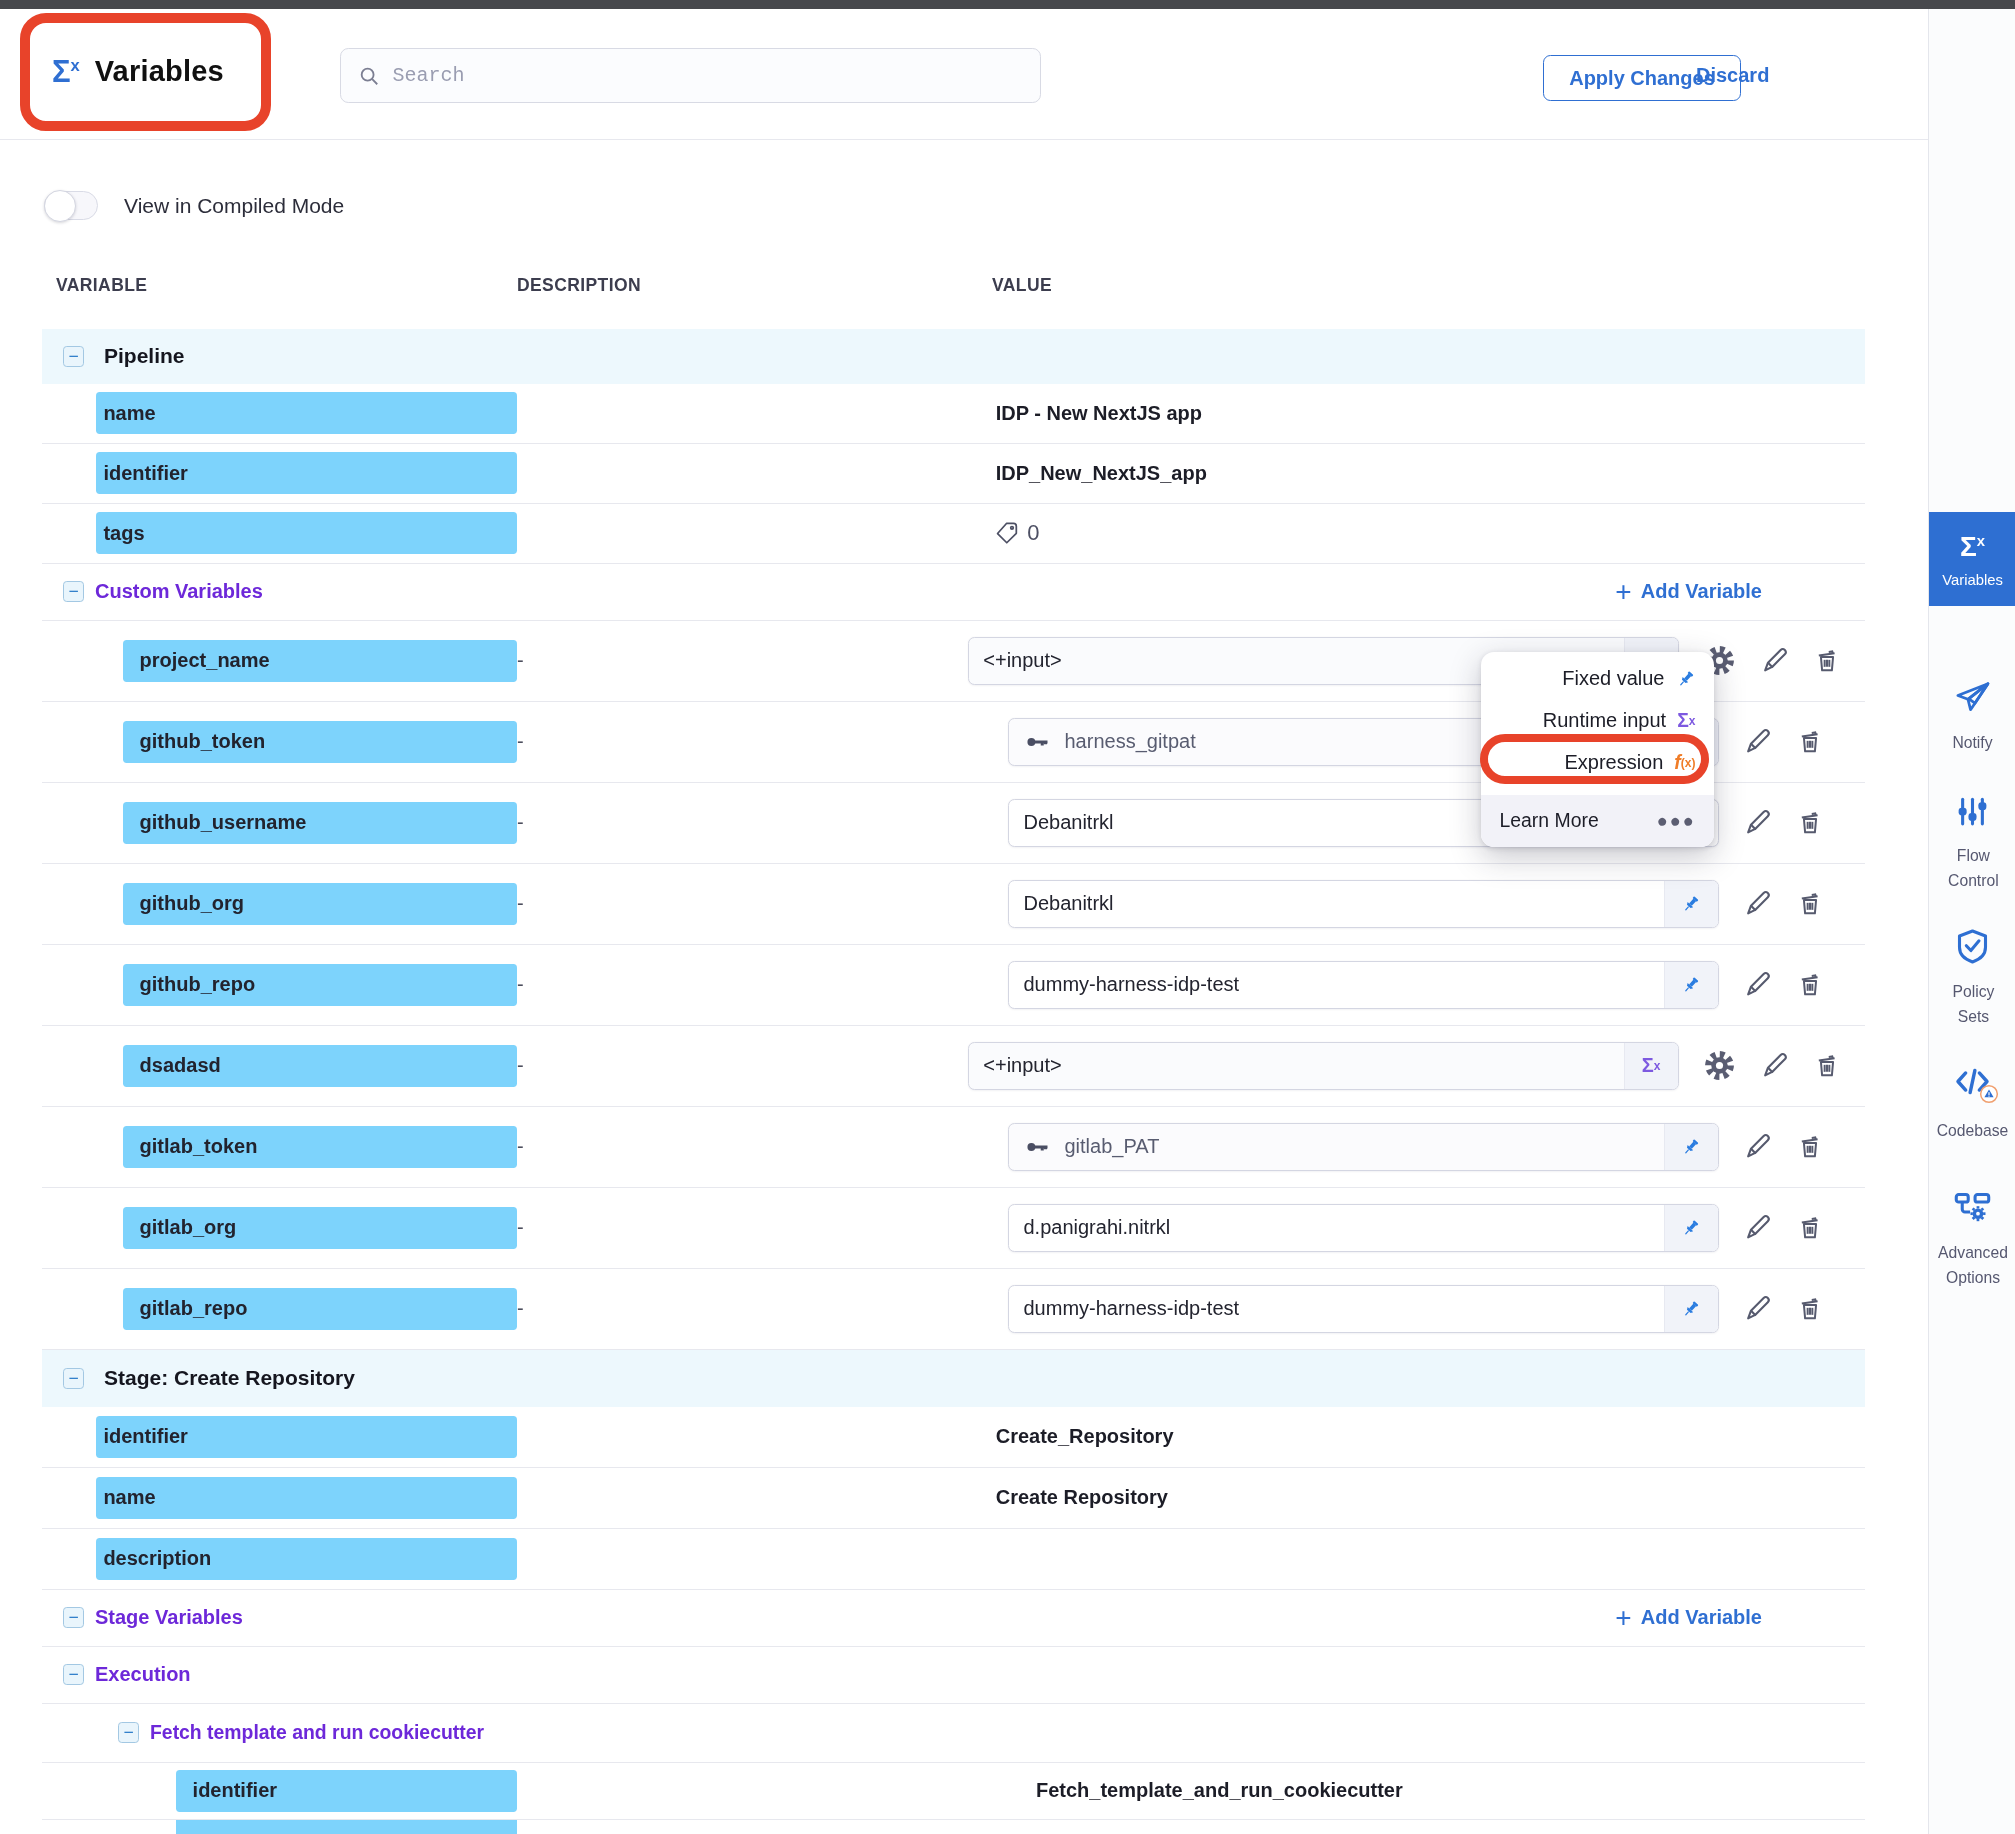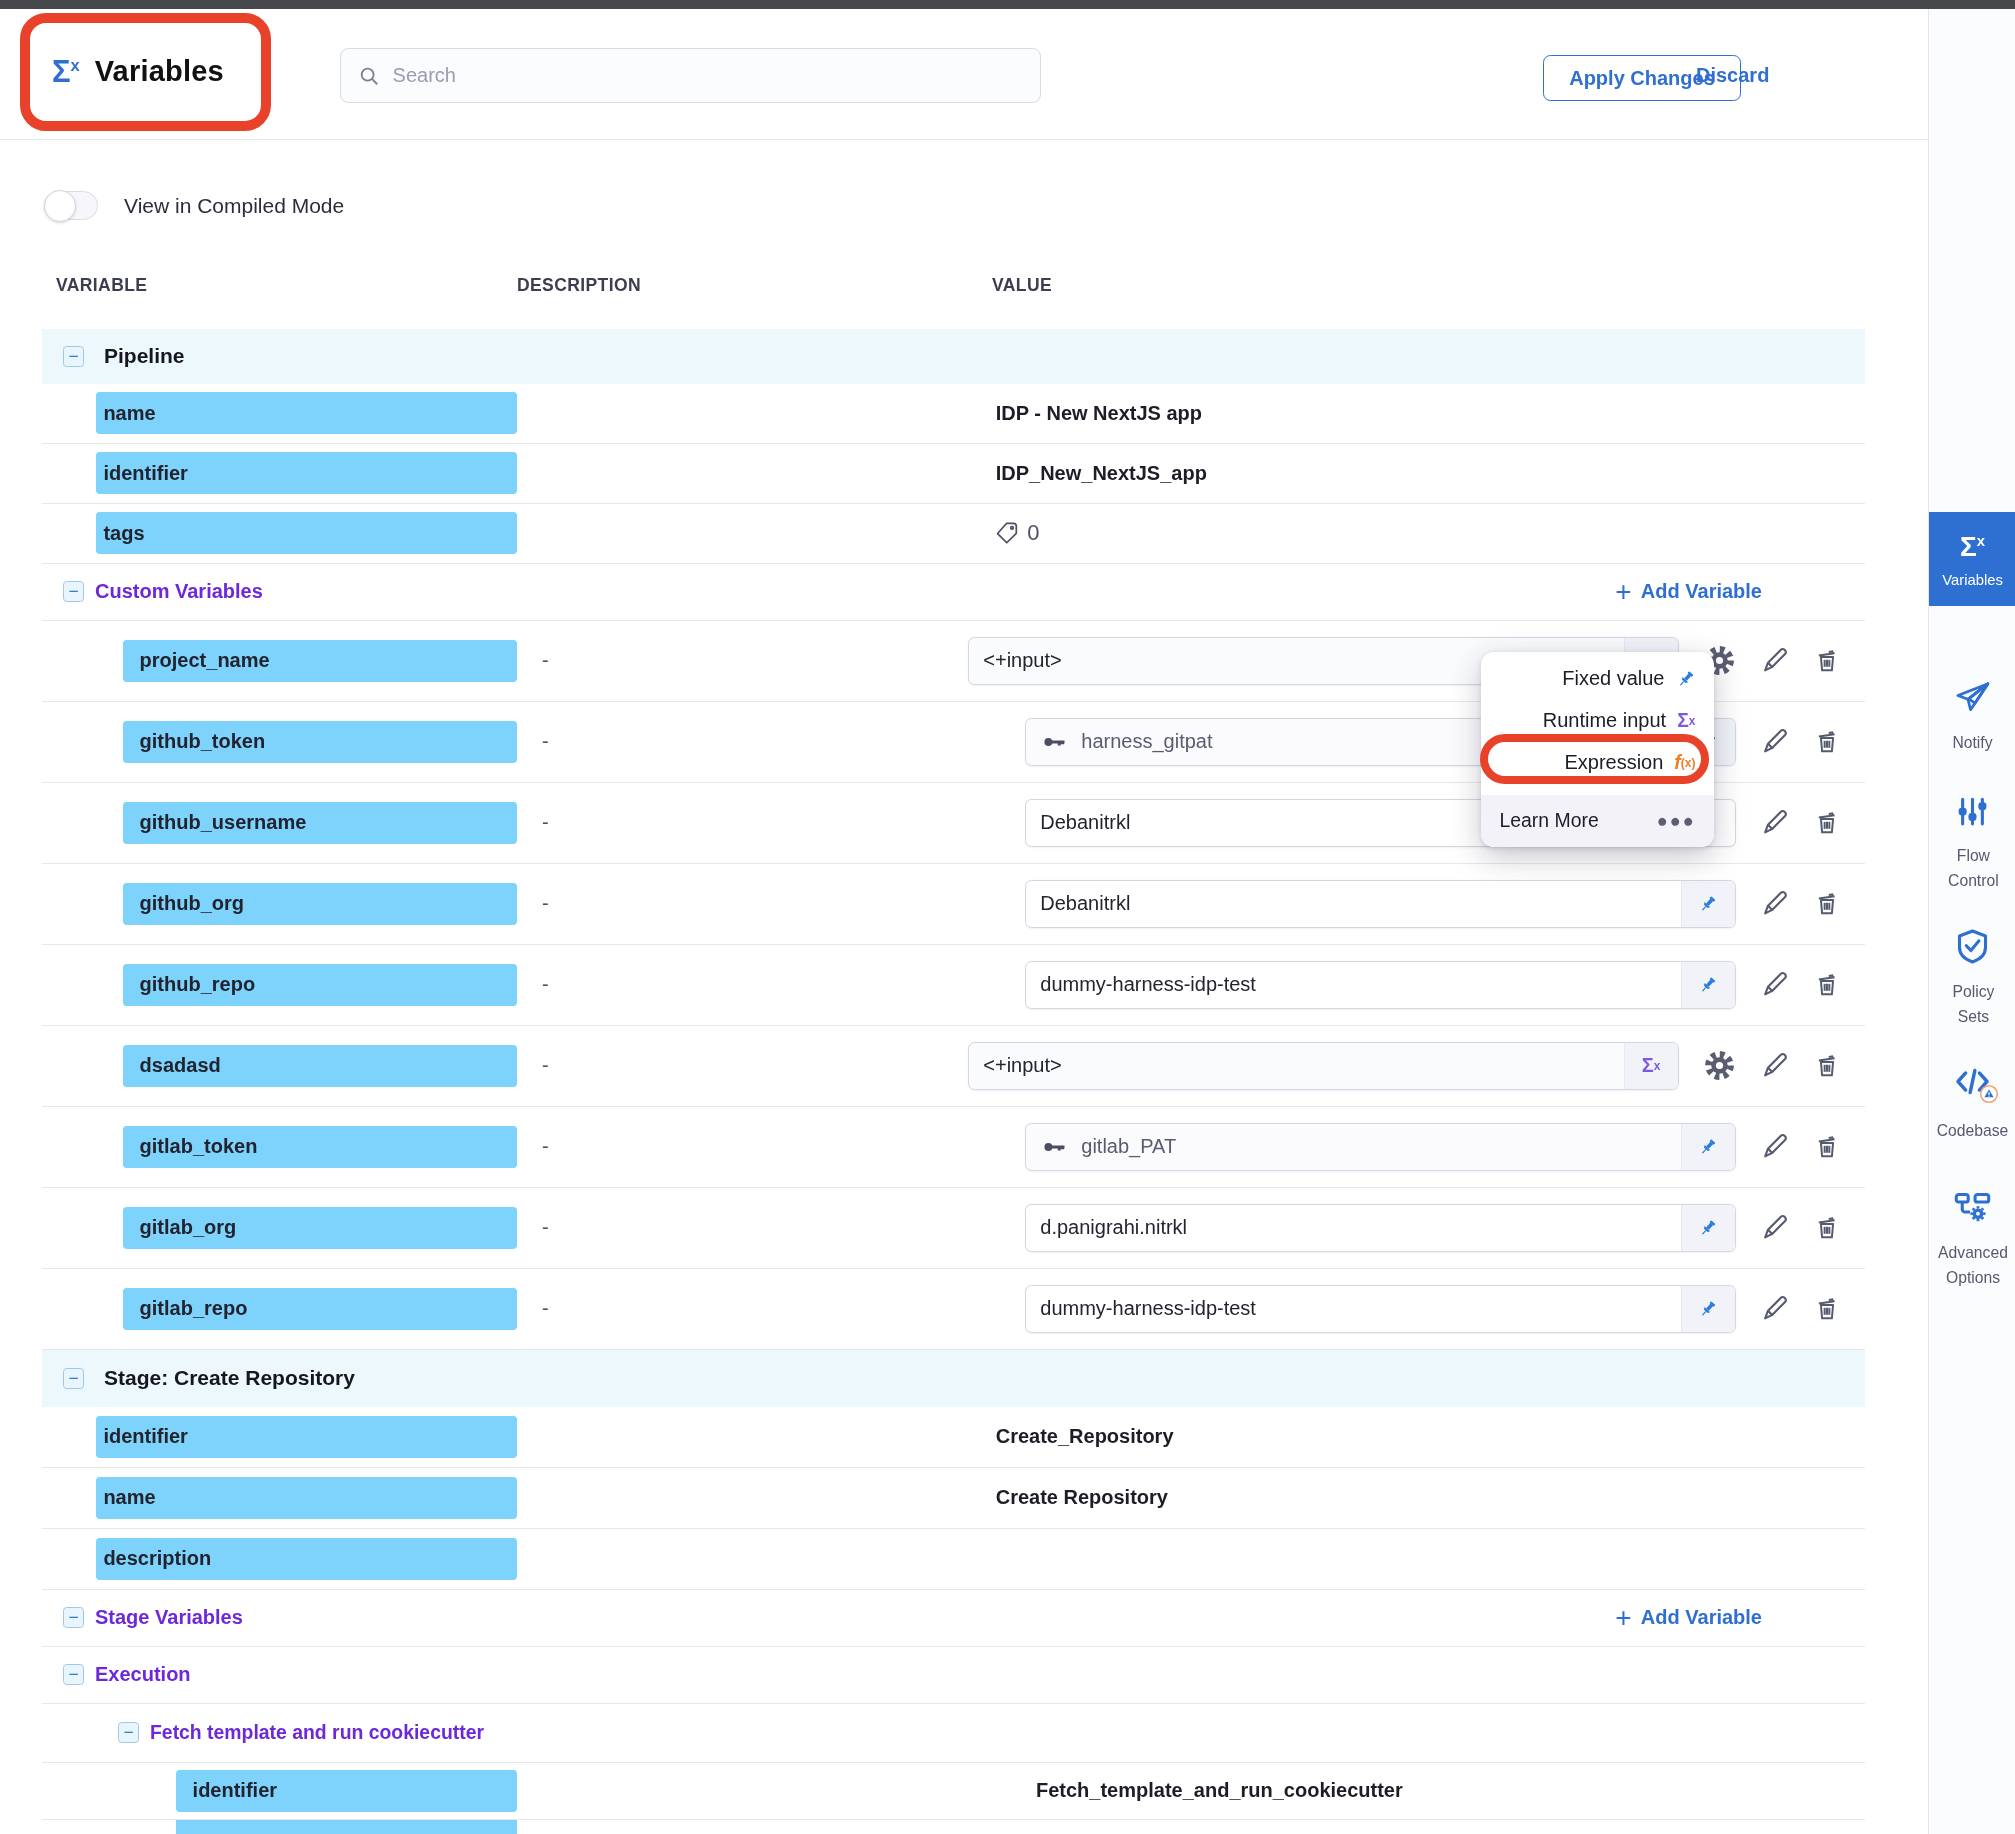--- a/index.html
+++ b/index.html
@@ -21,21 +21,21 @@
   .rail-active .lbl { color:#fff; margin-top:9.2px; }
   .codebase-badge { position:relative; display:inline-block; }
 
   
   .header { position:relative; width:1928px; height:131px; border-bottom:0.9px solid #e7e8ee; background:#fff; }
   .title-box { position:absolute; left:20px; top:3.7px; width:251px; height:118px; border:10px solid #e8432a; border-radius:26px; display:flex; align-items:center; padding-left:22px; background:#fff; z-index:5; }
   .title-sigma { color:#2f6fd2; font-size:31px; font-weight:700; }
   .title-sigma sup { font-size:16.6px; font-weight:700; }
   .page-title { font-size:29px; font-weight:700; color:#111; margin-left:14.8px; letter-spacing:0.2px; }
   .search-wrap { position:absolute; left:340px; top:39px; width:701px; height:55px; border:0.9px solid #d8dae4; border-radius:8.3px; background:#fbfcfe; display:flex; align-items:center; padding:0 16.6px; }
-  .search-wrap input { border:0; outline:0; background:transparent; font-family:Liberation Sans, sans-serif; font-size:20px; color:#a21caf; margin-left:13px; width:554px; }
+  .search-wrap input { border:0; outline:0; background:transparent; font-family:Liberation Mono, monospace; font-size:20px; color:#a21caf; margin-left:13px; width:554px; }
   .search-wrap input::placeholder { color:#9a9db1; }
   .apply-btn { position:absolute; left:1543px; top:46px; width:198px; height:46px; border:1.8px solid #2f6fd2; border-radius:7.4px; background:#fff; color:#2f6fd2; font-size:20px; font-weight:700; display:flex; align-items:center; justify-content:center; cursor:pointer; }
   .discard-link { position:absolute; left:1696px; top:55px; color:#2f6fd2; font-size:20px; font-weight:600; cursor:pointer; }
 
   
   .toggle-row { margin:48px 0 0 44px; display:flex; align-items:center; height:35px;text-align:center; }
   .toggle { width:54px; height:29.5px; border:0.9px solid #d9dbe6; border-radius:14.8px; background:#f7f7fb; position:relative; cursor:pointer; }
   .toggle .knob { position:absolute; left:-0.9px; top:-1.8px; width:32px; height:32px; border-radius:50%; background:#fff; border:0.9px solid #d4d6e1; box-shadow:0 0.9px 2.8px rgba(40,40,60,.18); }
   .toggle-label { margin-left:26px; font-size:21px; color:#2c2d3a; }
 
@@ -78,21 +78,21 @@
   .rowicons { display:flex; align-items:center; margin-left:24px; }
   .rowicons > * { margin-right:24px; cursor:pointer; }
 
   .addvar { margin-left:auto; margin-right:103px; display:flex; align-items:center; color:#2f6fd2; font-size:20px; font-weight:700; cursor:pointer; }
   .addvar .plus { font-size:28px; font-weight:400; margin-right:9.2px; line-height:1; }
 
   
   .rh-sec { height:55px; }
   .rh-p { height:60px; }
   .rh-g { height:57px; }
-  .rh-c { height:81px;gap:25px; }
+  .rh-c { height:81px; }
   .rh-s { height:61px; }
   .rh-f { height:59px; }
 
   
   .menu { position:absolute; left:1481px; top:643px; width:233px; background:#fff; border-radius:13px; box-shadow:0 9.2px 31px rgba(35,36,58,.25), 0 1.8px 5.5px rgba(35,36,58,.12); z-index:40; overflow:hidden; }
   .menu-item { height:42px; display:flex; align-items:center; justify-content:flex-end; padding-right:18.5px; font-size:20px; color:#1c1d27; cursor:pointer; }
   .menu-item .mi { margin-left:11px; display:flex; align-items:center; }
   .mi-sigma { color:#7d59e0; font-size:19.4px; font-weight:700; }
   .mi-sigma sup { font-size:12px; }
   .mi-fx { color:#f07d28; font-size:19.4px; font-weight:700; font-style:italic; }

